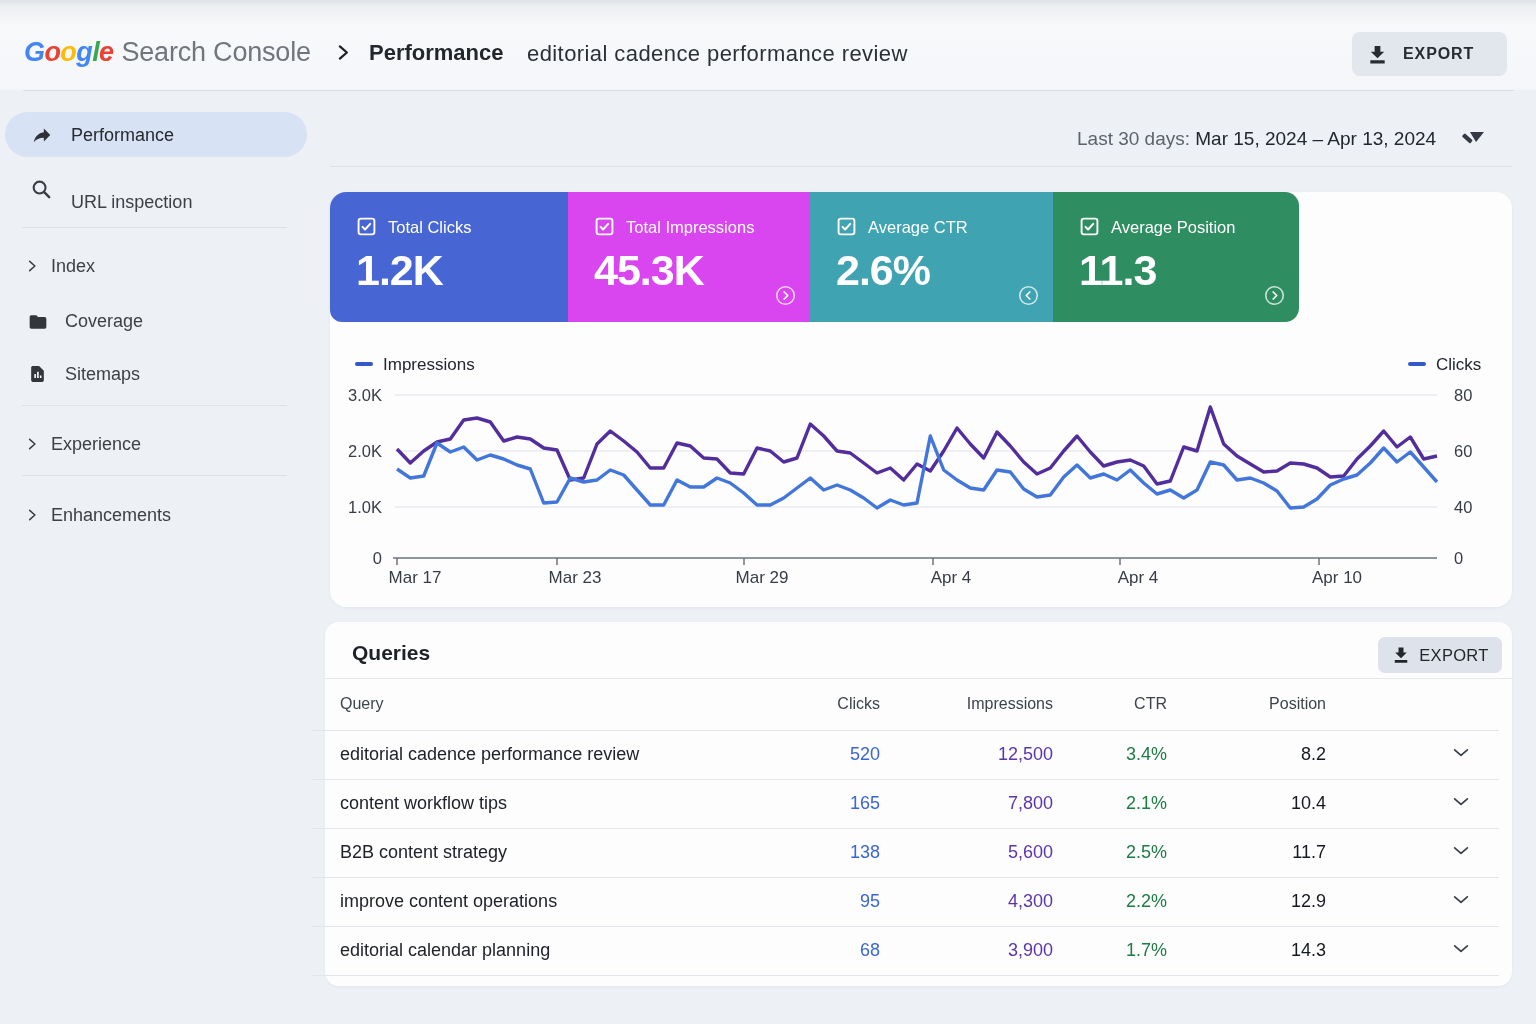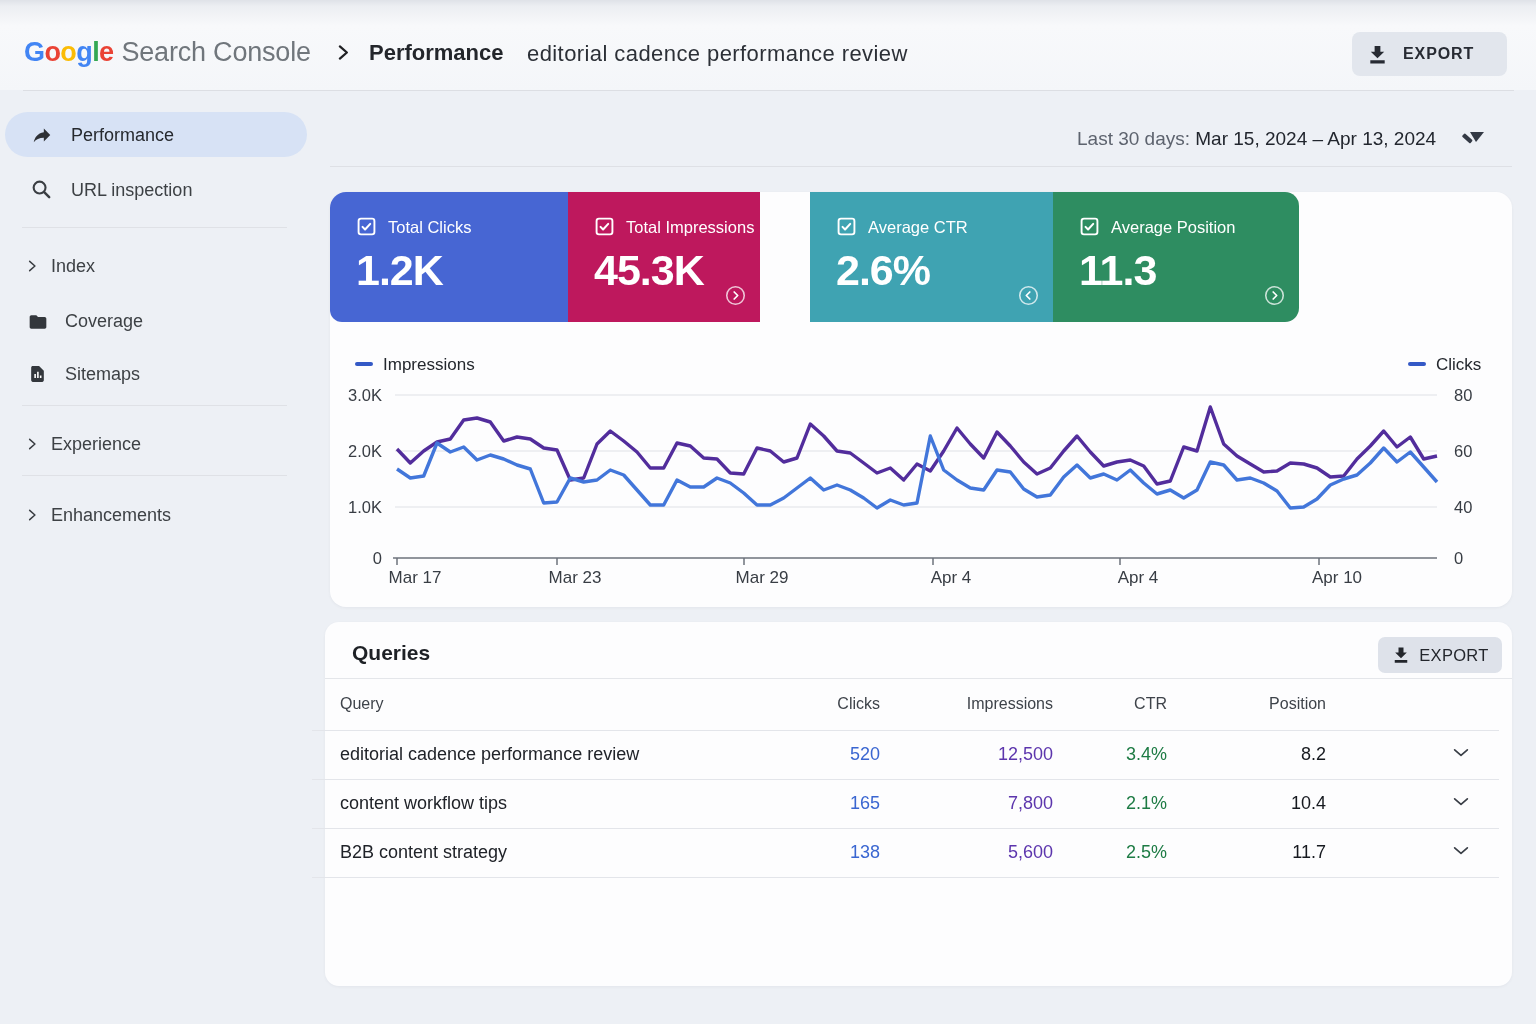--- a/index.html
+++ b/index.html
@@ -4,35 +4,35 @@
 <style>
   * { margin:0; padding:0; box-sizing:border-box; }
   html,body { width:1536px; height:1024px; overflow:hidden; }
   body { font-family:"Liberation Sans", sans-serif; background:#edf0f5; position:relative; }
   .abs { position:absolute; }
   
   #topbar { left:0; top:0; width:1536px; height:90px;
     background:linear-gradient(180deg,#dfe2e8 0%,#eceef2 6px,#f8f9fb 26px,#f4f6f9 100%); }
   #topdiv { left:23px; top:90px; width:1491px; height:1px; background:#dcdee3; }
   #logo { left:24px; top:37px; font-size:27px; letter-spacing:-0.2px; }
-  #logo b { font-weight:bold; letter-spacing:-0.6px; }
+  #logo b { font-weight:bold; letter-spacing:-0.6px;font-style:italic; }
   #logo .sc { color:#70767c; margin-left:8px;text-align:center; }
   #crumbchev { left:332px; top:42px; width:21px; height:21px; }
   #crumb1 { left:369px; top:40px; font-size:22px; font-weight:bold; color:#23262b; }
   #crumb2 { left:527px; top:41px; font-size:22px; color:#2c3037; letter-spacing:0.42px; }
   #exportbtn { left:1352px; top:32px; width:155px; height:44px; background:#e2e6ed;
     border-radius:8px; display:flex; align-items:center; justify-content:flex-start;
     padding-left:14px; gap:14px; color:#272b33; font-size:16px; font-weight:bold; letter-spacing:0.9px; }
   
   .sideitem { color:#3d4145; font-size:18px; }
   #pill { left:5px; top:112px; width:302px; height:45px; background:#d7e2f5; border-radius:23px; }
   #perf-ic { left:31px; top:124px; width:22px; height:22px; }
   #perf-tx { left:71px; top:125px; font-size:18px; color:#26292e; }
   #url-ic { left:30px; top:178px; width:23px; height:23px; }
-  #url-tx { left:71px; top:180px;text-align:right; }
+  #url-tx { left:71px; top:192px;text-align:right; }
   .sdiv { background:#dfe1e6; height:1px; }
   #sdiv1 { left:22px; top:227px; width:265px; }
   #sdiv2 { left:22px; top:405px; width:265px; }
   #sdiv3 { left:22px; top:475px; width:265px; }
   .chev { width:14px; height:14px; }
   #idx-ch { left:25px; top:259px; }
   #idx-tx { left:51px; top:256px; }
   #cov-ic { left:28px; top:312px; width:20px; height:20px; }
   #cov-tx { left:65px; top:311px; }
   #sit-ic { left:28px; top:364px; width:19px; height:20px; }
@@ -44,21 +44,21 @@
   
   #daterow { left:1077px; top:128px; font-size:19px; color:#5d636e; }
   #daterow b { color:#22262e; font-weight:normal; }
   #datecaret { left:1461px; top:128px; width:26px; height:20px; }
   #datediv { left:330px; top:166px; width:1182px; height:1px; background:#dee0e5; }
   
   #panel1 { left:330px; top:192px; width:1182px; height:415px; background:#fdfdfe;
     border-radius:16px; box-shadow:0 1px 3px rgba(60,70,90,0.06); }
   .mcard { top:192px; height:130px; color:#fff; }
   #mc1 { left:330px; width:276px; background:#4766d3; border-radius:16px 0 0 12px; }
-  #mc2 { left:568px; width:192px; background:#be185d; }
+  #mc2 { left:568px; width:242px; background:#d946ef; }
   #mc3 { left:810px; width:243px; background:#3fa3b2; }
   #mc4 { left:1053px; width:246px; background:#2e8d61; border-radius:0 14px 14px 0; }
   .mc-check { position:absolute; left:27px; top:25px; width:19px; height:19px; }
   .mc-label { position:absolute; left:58px; top:26px; font-size:16.5px; }
   .mc-value { position:absolute; left:26px; top:54px; font-size:43px; font-weight:bold; letter-spacing:-1px; }
   .mc-circ { position:absolute; right:14px; bottom:16px; width:21px; height:21px; }
   
   .dash { display:inline-block; width:18px; height:3.5px; border-radius:2px; background:#3459c6; vertical-align:middle; margin-right:10px; margin-top:-3px;}
   #leg-l { left:355px; top:355px; font-size:17px; color:#24282e; }
   #leg-r { left:1408px; top:355px; font-size:17px; color:#24282e; }
@@ -269,14 +269,34 @@
   <tr>
         <td class="qname">B2B content strategy</td>
         <td class="c-click">138</td>
         <td class="c-imp">5,600</td>
         <td class="c-ctr">2.5%</td>
         <td class="c-pos">11.7</td>
         <td><svg width="22" height="22" viewBox="0 0 26 26">
             <path d="M5.5 10.5l7.5 6.5 7.5-6.5" fill="none" stroke="#393e46" stroke-width="2" stroke-linecap="round" stroke-linejoin="round"></path>
           </svg></td>
       </tr>
+  <tr>
+        <td class="qname">improve content operations</td>
+        <td class="c-click">95</td>
+        <td class="c-imp">4,300</td>
+        <td class="c-ctr">2.2%</td>
+        <td class="c-pos">12.9</td>
+        <td><svg width="22" height="22" viewBox="0 0 26 26">
+            <path d="M5.5 10.5l7.5 6.5 7.5-6.5" fill="none" stroke="#393e46" stroke-width="2" stroke-linecap="round" stroke-linejoin="round"></path>
+          </svg></td>
+      </tr>
+  <tr>
+        <td class="qname">editorial calendar planning</td>
+        <td class="c-click">68</td>
+        <td class="c-imp">3,900</td>
+        <td class="c-ctr">1.7%</td>
+        <td class="c-pos">14.3</td>
+        <td><svg width="22" height="22" viewBox="0 0 26 26">
+            <path d="M5.5 10.5l7.5 6.5 7.5-6.5" fill="none" stroke="#393e46" stroke-width="2" stroke-linecap="round" stroke-linejoin="round"></path>
+          </svg></td>
+      </tr>
 </tbody>
   </table>
 
 </body></html>

